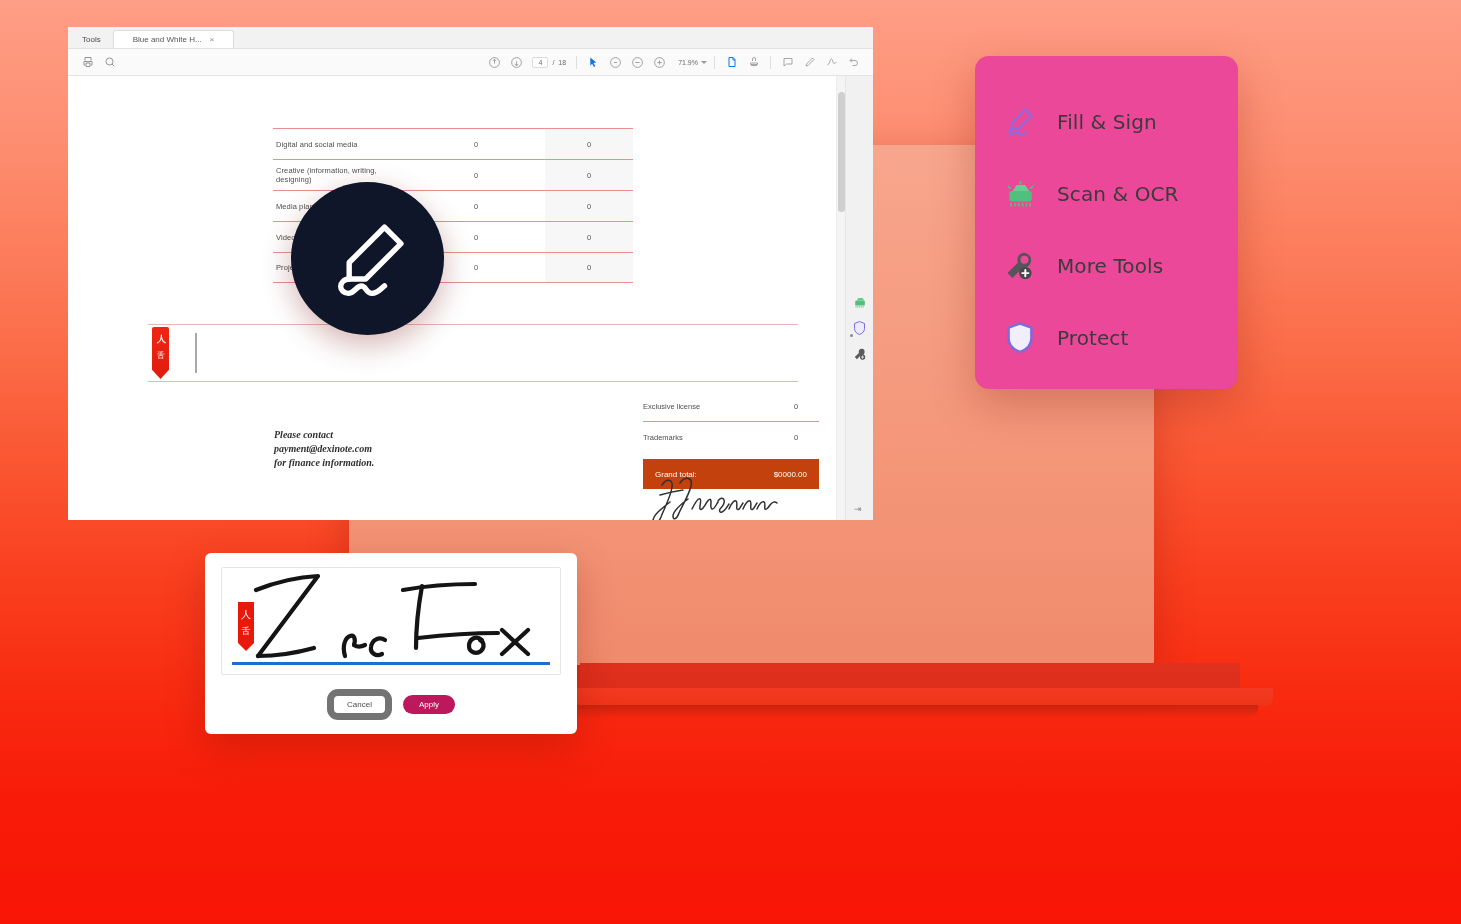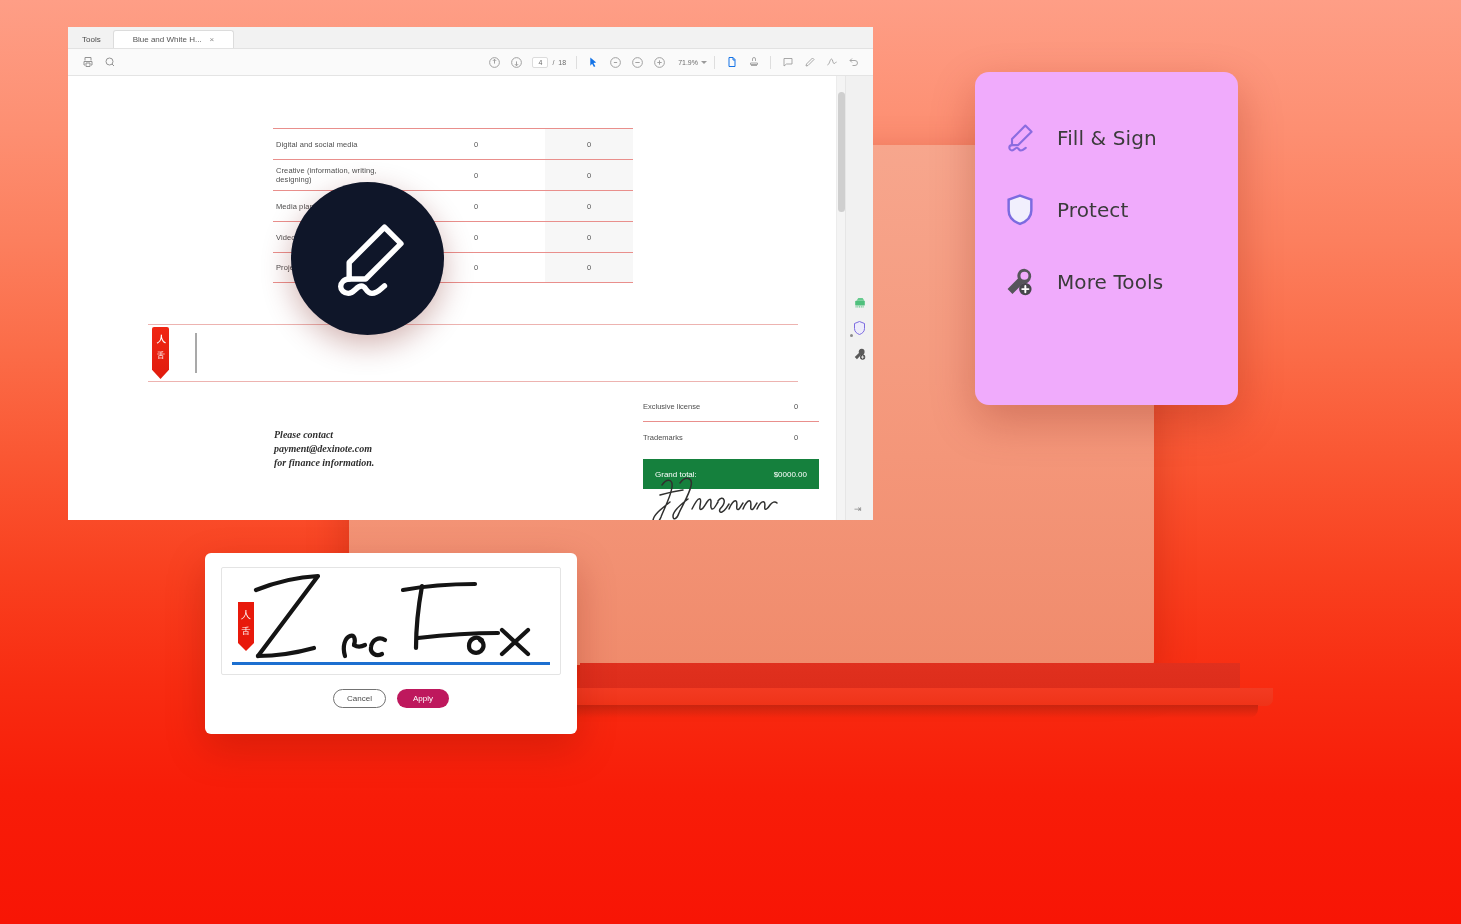--- a/index.html
+++ b/index.html
@@ -137,39 +137,39 @@
   .caretbar { width: 2px; height: 40px; background: #a9a9a9; margin-left: 26px; }
   .typeph { font-size: 31px; color: #c9c9c9; letter-spacing: .4px; margin-left: 2px; font-family:"DejaVu Sans",sans-serif; }
 
   
   .totals { position: absolute; right: 26px; top: 316px; width: 176px; font-size: 7.5px; color:#4e4e4e;}
   .tot-row { display:flex; align-items:center; justify-content:flex-end; height:30px; gap:0;}
   .tot-row.bord { border-bottom:1.5px solid #e98f8c; }
   .tot-lbl { flex:1; }
   .tot-val { width:46px; text-align:center;}
   .grand {
-    margin-top: 7px; background:#15803d; color:#fff; height:30px;
+    margin-top: 7px; background:#c2410c; color:#fff; height:30px;
     display:flex;align-items:center;justify-content:space-between;
     padding:0 12px; font-size:8px;
   }
 
   
   .contact {
     position: absolute; left: 206px; top: 352px;
     font-family: "Liberation Serif", serif; font-style: italic;
     font-size: 10px; line-height: 14px; color: #2e2e2e; font-weight:600;
   }
 
   
   .sig-johnson { position:absolute; right: 58px; top: 395px; width: 135px; height: 60px; }
 
   
   #toolsmenu {
-    position: absolute; left: 975px; top: 72px; width: 263px; height: 333px;
-    background: #f0abfc; border-radius: 14px;
+    position: absolute; left: 975px; top: 56px; width: 263px; height: 333px;
+    background: #ec4899; border-radius: 14px;
     box-shadow: 0 16px 44px rgba(120,10,0,.26);
     padding: 30px 0 8px 0;
   }
   .menu-item { display:flex; align-items:center; height: 72px; padding-left: 28px; gap: 20px; }
   .menu-ico { width: 34px; height: 34px; display:flex;align-items:center;justify-content:center; flex:none;}
   .menu-lbl { font-size: 20px; color: #3b3b3b; font-family:"DejaVu Sans",sans-serif; letter-spacing:.1px;}
 
   
   #badge {
     position: absolute; left: 291px; top: 182px; width: 153px; height: 153px;
@@ -187,21 +187,21 @@
   }
   .sig-canvas {
     position:relative; height: 108px; background:#fff;
     border:1px solid #e4e4e4; border-radius:2px;
   }
   .sig-flag { position:absolute; left:16px; top:34px; width:16px; height:49px;}
   .sig-line { position:absolute; left:10px; right:10px; bottom:9px; height:3px; background:#1c6fd0;}
   .sig-draw { position:absolute; left:28px; top:4px; width:306px; height:96px;}
   .sig-btns { display:flex; align-items:center; justify-content:center; gap:11px; margin-top:14px;}
   .btn-cancel {
-    font-size:8px; color:#4a4a4a; background:#fff; border:1px solid #737373;
+    font-size:8px; color:#4a4a4a; background:#fff; border:7px solid #737373;
     border-radius:11px; padding:4px 13px; cursor:pointer;
   }
   .btn-apply {
     font-size:8px; color:#fff; background:#be185d; border:none;
     border-radius:11px; padding:5px 16px; cursor:pointer;
   }
 </style>
 </head>
 <body>
 
@@ -434,35 +434,48 @@
     <span class="menu-ico">
       <svg width="32" height="32" viewBox="0 0 36 36">
         <path d="M24 4l7 7-15 15H9v-7z" fill="none" stroke="#8B6CE0" stroke-width="2.4" stroke-linejoin="round"></path>
         <path d="M9 26c-2 0-3 1.5-3 3s1.5 3 3 3c2.5 0 3.5-3 5.5-3s2 3 4.5 3 4-2 5.5-3" fill="none" stroke="#8B6CE0" stroke-width="2.4" stroke-linecap="round"></path>
       </svg>
     </span>
     <span class="menu-lbl">Fill &amp; Sign</span>
   </div>
   <div class="menu-item">
     <span class="menu-ico">
-      <svg width="28" height="32" viewBox="0 0 26 31">
-        <path d="M13 1.5L24 5.5v10.5c0 7.5-5.5 11-11 13C7.5 27 2 23.5 2 16V5.5z" fill="#F1EFFD" stroke="#7C6BE0" stroke-width="2.4"></path>
+      <svg width="31" height="31" viewBox="0 0 36 36">
+        <rect x="5" y="14" width="26" height="12" rx="2.5" fill="#4FC07D"></rect>
+        <path d="M9 14l4.5-7h10L28 14z" fill="#6ACB93"></path>
+        <g stroke="#4FC07D" stroke-width="2" stroke-linecap="round">
+          <path d="M7 28.5v2.5M11.5 28.5v2.5M16 28.5v2.5M20.5 28.5v2.5M25 28.5v2.5M29 28.5v2.5"></path>
+          <path d="M4 9l2 1.6M32 9l-2 1.6M18 3v2.4"></path>
+        </g>
       </svg>
     </span>
-    <span class="menu-lbl">Protect</span>
+    <span class="menu-lbl">Scan &amp; OCR</span>
   </div>
   <div class="menu-item">
     <span class="menu-ico">
       <svg width="32" height="32" viewBox="0 0 36 36">
         <path d="M23 3a8 8 0 00-7.3 11.2L4 26l5.5 5.5 11.5-11.5A8 8 0 1023 3zm0 3.5a4.5 4.5 0 110 9 4.5 4.5 0 010-9z" fill="#55555A"></path>
         <circle cx="24" cy="26" r="7" fill="#46464B"></circle>
         <path d="M24 22.5v7M20.5 26h7" stroke="#fff" stroke-width="2.2" stroke-linecap="round"></path>
       </svg>
     </span>
     <span class="menu-lbl">More Tools</span>
+  </div>
+  <div class="menu-item">
+    <span class="menu-ico">
+      <svg width="28" height="32" viewBox="0 0 26 31">
+        <path d="M13 1.5L24 5.5v10.5c0 7.5-5.5 11-11 13C7.5 27 2 23.5 2 16V5.5z" fill="#F1EFFD" stroke="#7C6BE0" stroke-width="2.4"></path>
+      </svg>
+    </span>
+    <span class="menu-lbl">Protect</span>
   </div>
 </div>
 
 <div id="badge">
   <svg width="86" height="80" viewBox="0 0 36 34">
     <path d="M25 3.5l7 7-15 15H10v-7z" fill="none" stroke="#fff" stroke-width="2.3" stroke-linejoin="round"></path>
     <path d="M10 25.5c-2.2 0-3.6 1.6-3.6 3.2 0 1.6 1.4 2.9 3.2 2.9 2.6 0 3.4-3.1 5.6-3.1 2.1 0 1.9 3.1 4.5 3.1 2.4 0 3.8-2 5.3-3.2" fill="none" stroke="#fff" stroke-width="2.3" stroke-linecap="round"></path>
   </svg>
 </div>
 

